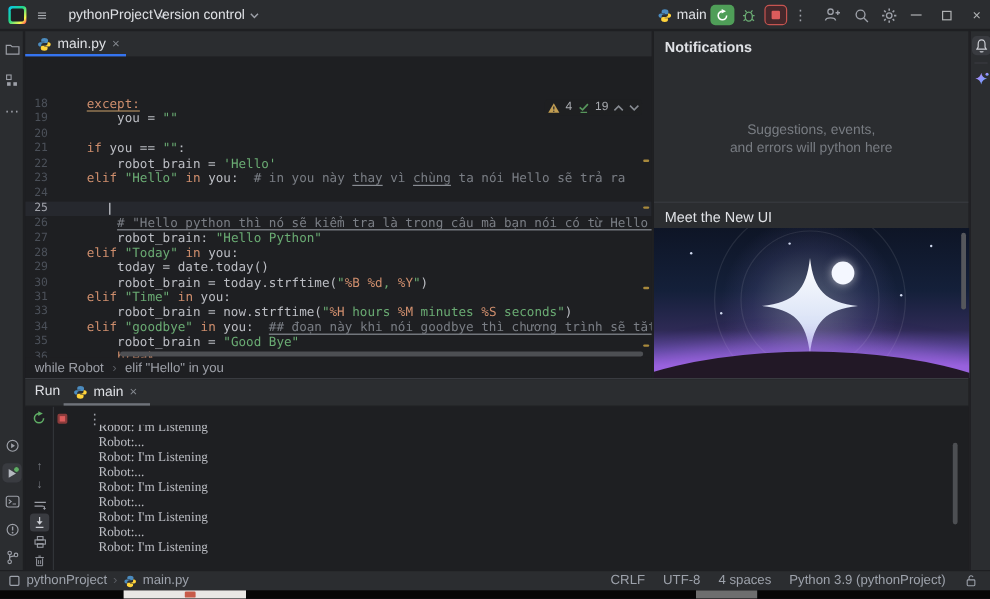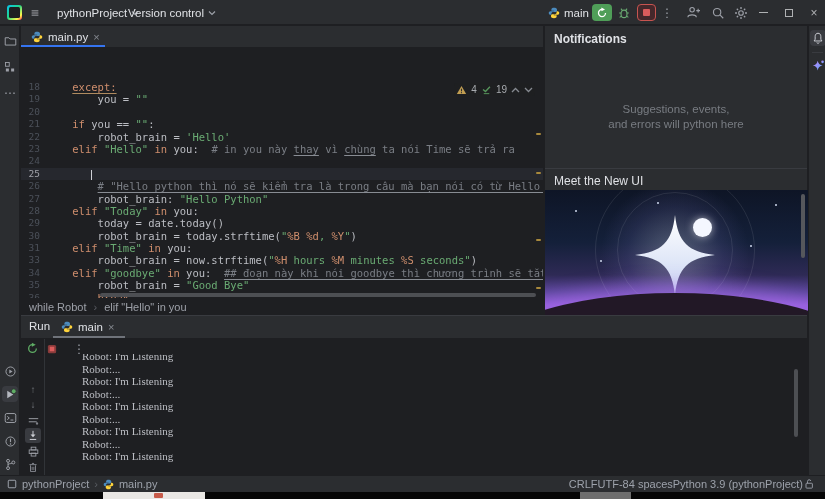--- a/index.html
+++ b/index.html
@@ -102,21 +102,21 @@
   .console { position:absolute; top:38px; left:28px; width:740px; height:122px; overflow:hidden; }
   .console-inner { margin-top:-4px; }
   .console-line { height:12.5px; line-height:12.5px; font-family:Liberation Serif, serif;
                   font-size:11px; color:#BCBEC4; white-space:pre;margin-left:33px; }
   .vscroll-c { position:absolute; right:9px; top:53px; width:4px; height:68px; background:#4D4F53; border-radius:2px; }
 
   
   .statusbar { position:absolute; top:475px; left:0; width:825px; height:17px; background:#2B2D30;
                border-top:1px solid #1E1F22; display:flex; align-items:center; font-size:11px; color:#9DA2AB; }
   .sb-left { display:flex; align-items:center; gap:5px; padding-left:7px; }
-  .sb-right { margin-left:auto; display:flex; align-items:center; padding-right:10px; }
+  .sb-right { margin-left:auto; display:flex; align-items:center; gap:15px; padding-right:10px; }
 
   
   .sliver { position:absolute; top:492px; left:0; width:825px; height:7px; background:#060606; }
   .sliver-white { position:absolute; left:103px; top:0; width:102px; height:7px; background:#E9E7E4; }
   .sliver-orange { position:absolute; left:51px; top:1px; width:9px; height:5px; background:#C75B49; border-radius:1px; }
   .sliver-grey { position:absolute; left:580px; top:0; width:51px; height:7px; background:#6E6E6E; }
   svg { display:block; }
 </style>
 </head>
 <body>
@@ -283,21 +283,21 @@
       <div class="tab-underline"></div>
     </div>
 
     <div class="code-area">
       <div id="code-lines">
           <div class="code-line"><span class="lnum">18</span><span class="lcontent"><span class="v">    </span><span class="ku">except:</span></span></div>
           <div class="code-line"><span class="lnum">19</span><span class="lcontent"><span class="v">        you = </span><span class="s">""</span></span></div>
           <div class="code-line"><span class="lnum">20</span><span class="lcontent"></span></div>
           <div class="code-line"><span class="lnum">21</span><span class="lcontent"><span class="k">    if </span><span class="v">you == </span><span class="s">""</span><span class="v">:</span></span></div>
           <div class="code-line"><span class="lnum">22</span><span class="lcontent"><span class="v">        robot_brain = </span><span class="s">'Hello'</span></span></div>
-          <div class="code-line"><span class="lnum">23</span><span class="lcontent"><span class="k">    elif </span><span class="s">"Hello"</span><span class="k"> in </span><span class="v">you:  </span><span class="c"># in you này </span><span class="cu">thay</span><span class="c"> vì </span><span class="cu">chùng</span><span class="c"> ta nói Time sẽ trả ra</span></span></div>
+          <div class="code-line"><span class="lnum">23</span><span class="lcontent"><span class="k">    elif </span><span class="s">"Hello"</span><span class="k"> in </span><span class="v">you:  </span><span class="c"># in you này </span><span class="cu">thay</span><span class="c"> vì </span><span class="cu">chùng</span><span class="c"> ta nói Hello sẽ trả ra</span></span></div>
           <div class="code-line"><span class="lnum">24</span><span class="lcontent"></span></div>
           <div class="code-line current"><span class="lnum">25</span><span class="lcontent"><span class="v">       </span><span class="caret"></span></span></div>
           <div class="code-line"><span class="lnum">26</span><span class="lcontent"><span class="v">        </span><span class="cu"># "Hello python thì nó sẽ kiểm tra là trong câu mà bạn nói có từ Hello hay không ?</span></span></div>
           <div class="code-line"><span class="lnum">27</span><span class="lcontent"><span class="v">        robot_brain: </span><span class="s">"Hello Python"</span></span></div>
           <div class="code-line"><span class="lnum">28</span><span class="lcontent"><span class="k">    elif </span><span class="s">"Today"</span><span class="k"> in </span><span class="v">you:</span></span></div>
           <div class="code-line"><span class="lnum">29</span><span class="lcontent"><span class="v">        today = date.today()</span></span></div>
           <div class="code-line"><span class="lnum">30</span><span class="lcontent"><span class="v">        robot_brain = today.strftime(</span><span class="s">"</span><span class="f">%B</span><span class="s"> </span><span class="f">%d</span><span class="s">, </span><span class="f">%Y</span><span class="s">"</span><span class="v">)</span></span></div>
           <div class="code-line"><span class="lnum">31</span><span class="lcontent"><span class="k">    elif </span><span class="s">"Time"</span><span class="k"> in </span><span class="v">you:</span></span></div>
           <div class="code-line"><span class="lnum">33</span><span class="lcontent"><span class="v">        robot_brain = now.strftime(</span><span class="s">"</span><span class="f">%H</span><span class="s"> hours </span><span class="f">%M</span><span class="s"> minutes </span><span class="f">%S</span><span class="s"> seconds"</span><span class="v">)</span></span></div>
           <div class="code-line"><span class="lnum">34</span><span class="lcontent"><span class="k">    elif </span><span class="s">"goodbye"</span><span class="k"> in </span><span class="v">you:  </span><span class="cu">## đoạn này khi nói goodbye thì chương trình sẽ tắt thay vì mở liên tục khi ở p</span></span></div>

